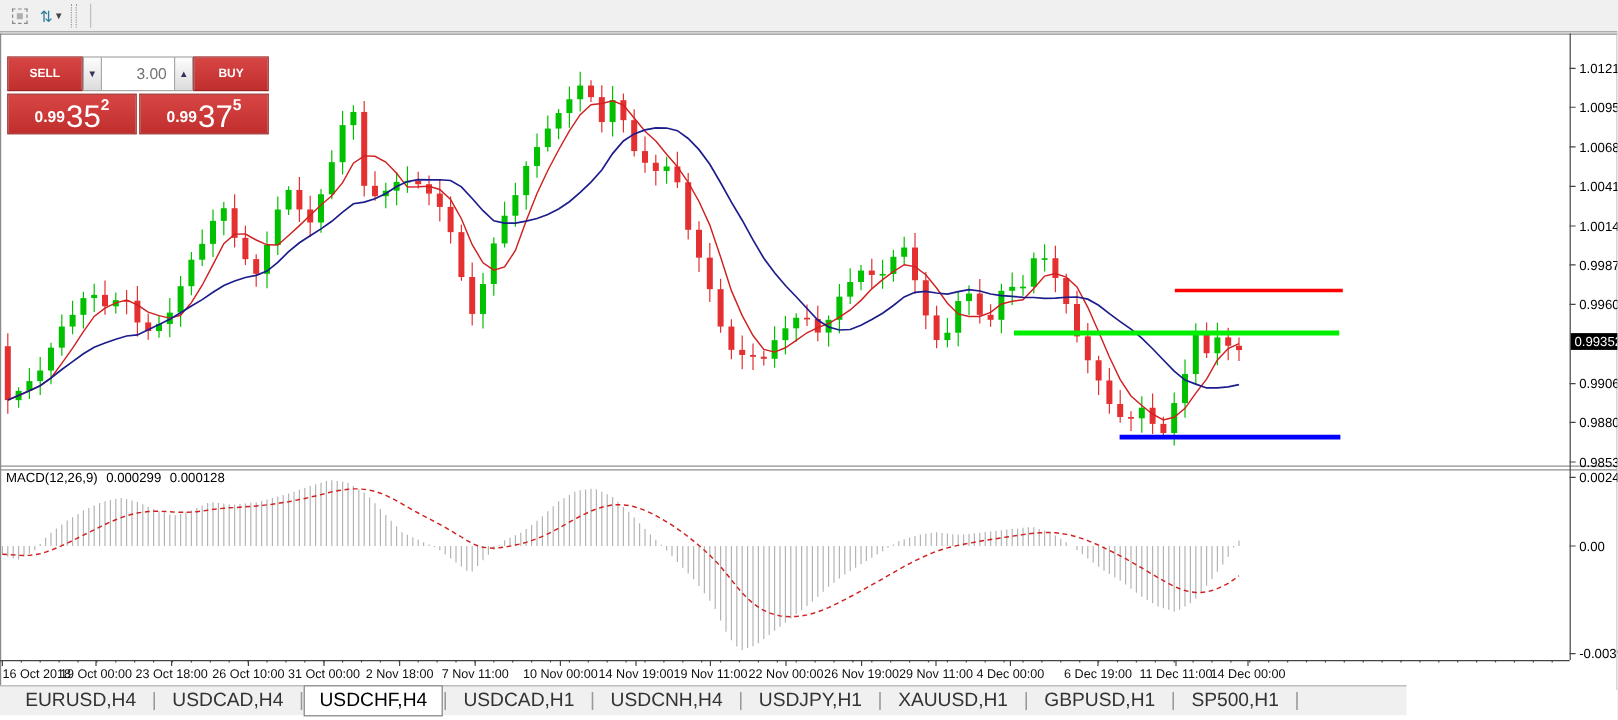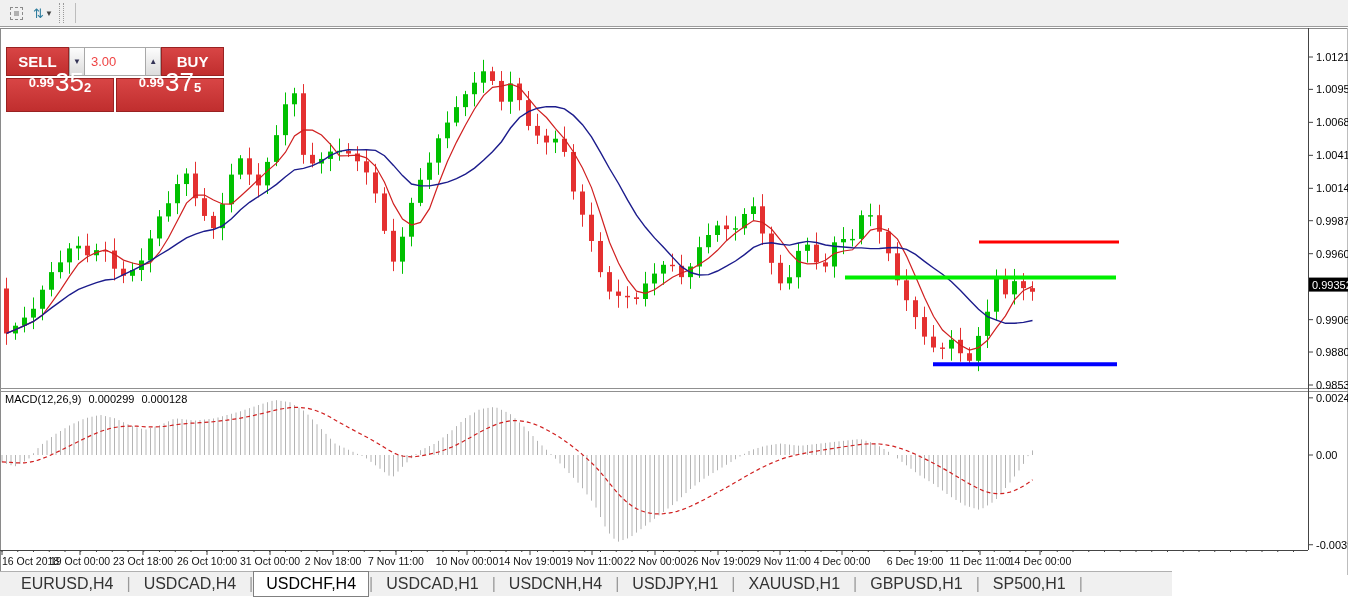--- a/index.html
+++ b/index.html
@@ -21,28 +21,28 @@
   
   .chart-title{position:absolute;left:7px;top:32px;font-size:12px;color:#000;z-index:4;}
   .chart-title .tri{font-size:9px;margin-right:4px;}
   .chart-title span{margin-right:3px;}
   .macd-label{position:absolute;left:5px;top:393px;font-size:11px;color:#000;z-index:4;}
   .macd-label span{margin-right:4px;}
   
   .trade-panel{position:absolute;left:6px;top:47px;width:218px;z-index:6;font-family:"Liberation Sans",sans-serif;}
   .tp-row1{display:flex;height:29px;}
   .tp-btn{width:66px;background:linear-gradient(#d84545,#c02e2e);border:1px solid #992222;color:#fff;
-          font-size:15px;font-weight:600;display:flex;align-items:center;justify-content:center;cursor:pointer;}
+          font-size:10px;font-weight:600;display:flex;align-items:center;justify-content:center;cursor:pointer;}
   .tp-spin{width:17px;background:linear-gradient(#fdfdfd,#dcdcdc);border:1px solid #a8a8a8;color:#335;
            font-size:8px;display:flex;align-items:center;justify-content:center;cursor:pointer;}
-  .tp-vol{width:60px;border:1px solid #a8a8a8;border-left:none;border-right:none;
-          font-size:13px;padding:12px 6px;color:#ef4444;outline:none;}
+  .tp-vol{width:60px;border:1px solid #a8a8a8;border-left:none;border-right:none;text-align:right;
+          font-size:13px;padding:12px 6px;color:#737373;outline:none;}
   .tp-row2{display:flex;margin-top:2px;height:34px;gap:2px;}
   .tp-price{flex:1;background:linear-gradient(#d84545,#c02e2e);border:1px solid #992222;color:#fff;
-            display:flex;align-items:flex-end;justify-content:center;padding-bottom:17px;cursor:pointer;text-align:center;}
+            display:flex;align-items:flex-end;justify-content:center;padding-bottom:2px;cursor:pointer;text-align:center;}
   .tp-price .pfx{font-size:13px;font-weight:700;margin-right:1px;line-height:1.6;}
   .tp-price .big{font-size:26px;font-weight:400;line-height:0.9;}
   .tp-price .sup{font-size:13px;font-weight:700;align-self:flex-start;margin-top:1px;}
   
   .tabbar{position:absolute;left:0;bottom:4px;width:1172px;height:25px;background:#f0f0f0;
           border-top:1px solid #b0b0b0;display:flex;align-items:center;font-size:16px;color:#333;z-index:5;}
   .tab{padding:3px 13px;cursor:pointer;white-space:nowrap;}
   .tab.active{background:#fff;border:1px solid #808080;color:#000;padding:3px 12px;}
   .tab-sep{color:#999;}
   svg{position:absolute;left:0;top:0;}

